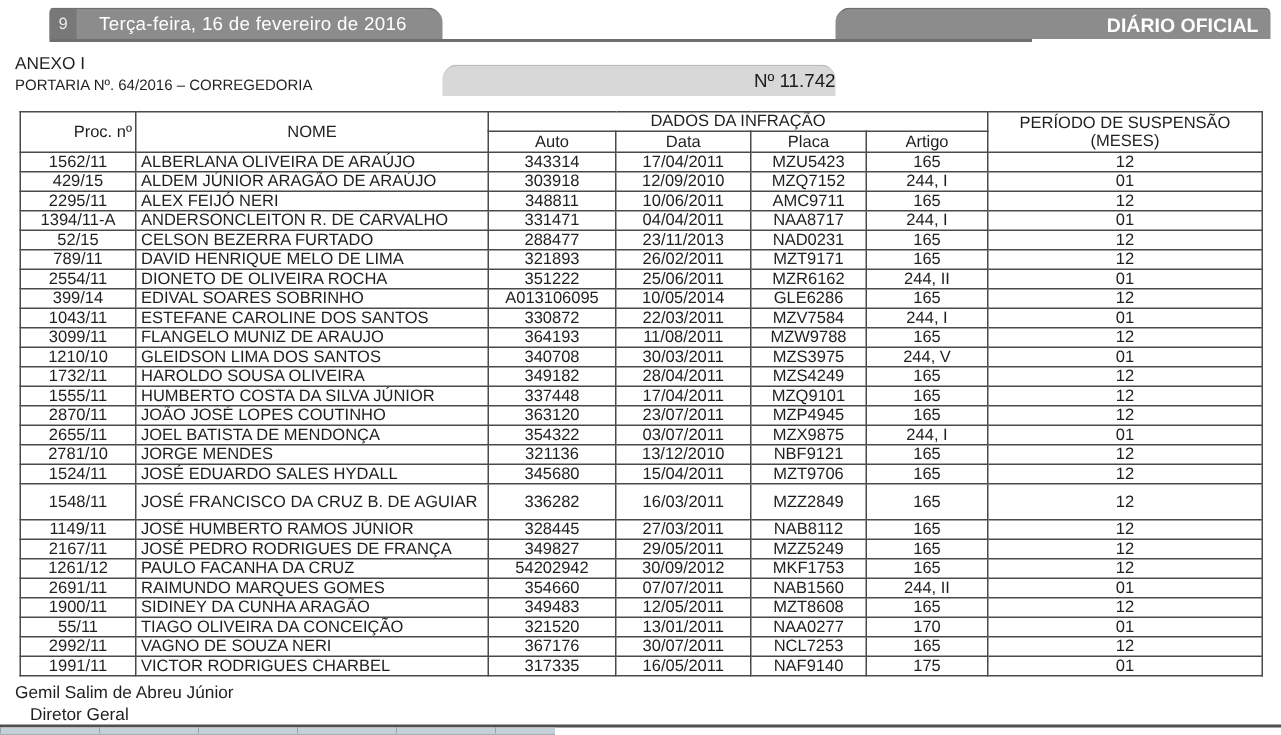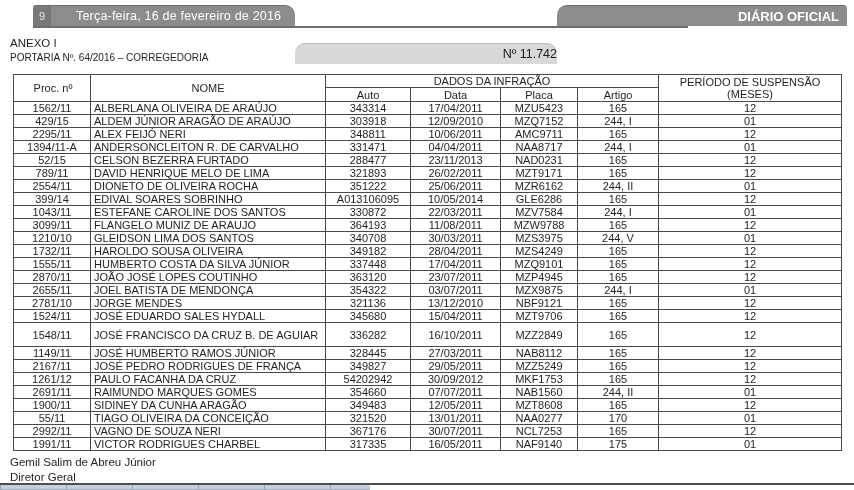--- a/index.html
+++ b/index.html
@@ -17,21 +17,21 @@
   .tab { position:absolute; top:0; height:21px; }
   .tab-left {
     left:33px; width:262px; background:#8c8c8c;
     border-radius:3px 10px 0 0; border-top:1px solid #6e6e6e;
     display:flex; align-items:center;
   }
   .page-num-box {
     width:18px; height:20px; background:#787878; border-radius:3px 0 0 0;
     color:#e9e9e9; font-size:11px; display:flex; align-items:center; justify-content:center;
   }
-  .masthead-date { color:#ffffff; font-size:12.5px; padding-left:25px; letter-spacing:.2px; white-space:nowrap; }
+  .masthead-date { color:#ffffff; font-size:12.5px; padding-left:15px; letter-spacing:.2px; white-space:nowrap; }
   .tab-mid {
     left:295px; width:262px; background:#d8d8d8;
     border-radius:10px 10px 0 0; border-top:1px solid #bdbdbd;
     display:flex; align-items:center; justify-content:flex-end;
     font-weight:normal; font-size:12.5px; color:#1c1c1c;margin-top:38px;
   }
   .tab-right {
     left:557px; width:290px; background:#8c8c8c;
     border-radius:10px 4px 0 0; border-top:1px solid #6e6e6e;
     display:flex; align-items:center; justify-content:flex-end;
@@ -52,30 +52,30 @@
     border:1px solid #4a4a4a;
     padding:0 2px;
     text-align:center;
     font-weight:normal;
     line-height:12px;
     overflow:hidden;
     white-space:normal;
   }
   .infractions thead tr.group-row th { height:13px; }
   .infractions thead tr.sub-row th   { height:14px; }
-  .infractions th.h-proc { text-align:center; padding-left:4px; }
+  .infractions th.h-proc { text-align:right; padding-left:4px; }
   .infractions tbody td  { height:13px; }
   .infractions td.cell-nome { text-align:left; padding-left:3px; }
   
   .infractions tbody tr:nth-child(18) td { height:24px; }
   .infractions tbody tr:nth-child(18) td.cell-nome { text-align:justify;margin-top:30px; }
 
   
   .sign-name  { position:absolute; top:456px; left:10px; font-size:11.5px; }
-  .sign-title { position:absolute; top:471px; left:10px; font-size:11.5px; }
+  .sign-title { position:absolute; top:471px; left:20px; font-size:11.5px; }
 
   
   .bottom-line   { position:absolute; top:483px; left:0; width:854px; height:2px; background:#4f4f4f; }
   .bottom-cutoff {
     position:absolute; top:485px; left:0; width:370px; height:5px;
     background:repeating-linear-gradient(90deg, #8fa3ae 0 1px, #c6d0d8 1px 66px);
     border-bottom:1px solid #9fb0ba;
   }
 </style>
 </head>
@@ -290,21 +290,21 @@
     <td>15/04/2011</td>
     <td>MZT9706</td>
     <td>165</td>
     <td>12</td>
   </tr>
 
   <tr>
     <td>1548/11</td>
     <td class="cell-nome">JOSÉ FRANCISCO DA CRUZ B. DE AGUIAR</td>
     <td>336282</td>
-    <td>16/10/2011</td>
+    <td>16/03/2011</td>
     <td>MZZ2849</td>
     <td>165</td>
     <td>12</td>
   </tr>
 
   <tr>
     <td>1149/11</td>
     <td class="cell-nome">JOSÉ HUMBERTO RAMOS JÚNIOR</td>
     <td>328445</td>
     <td>27/03/2011</td>

